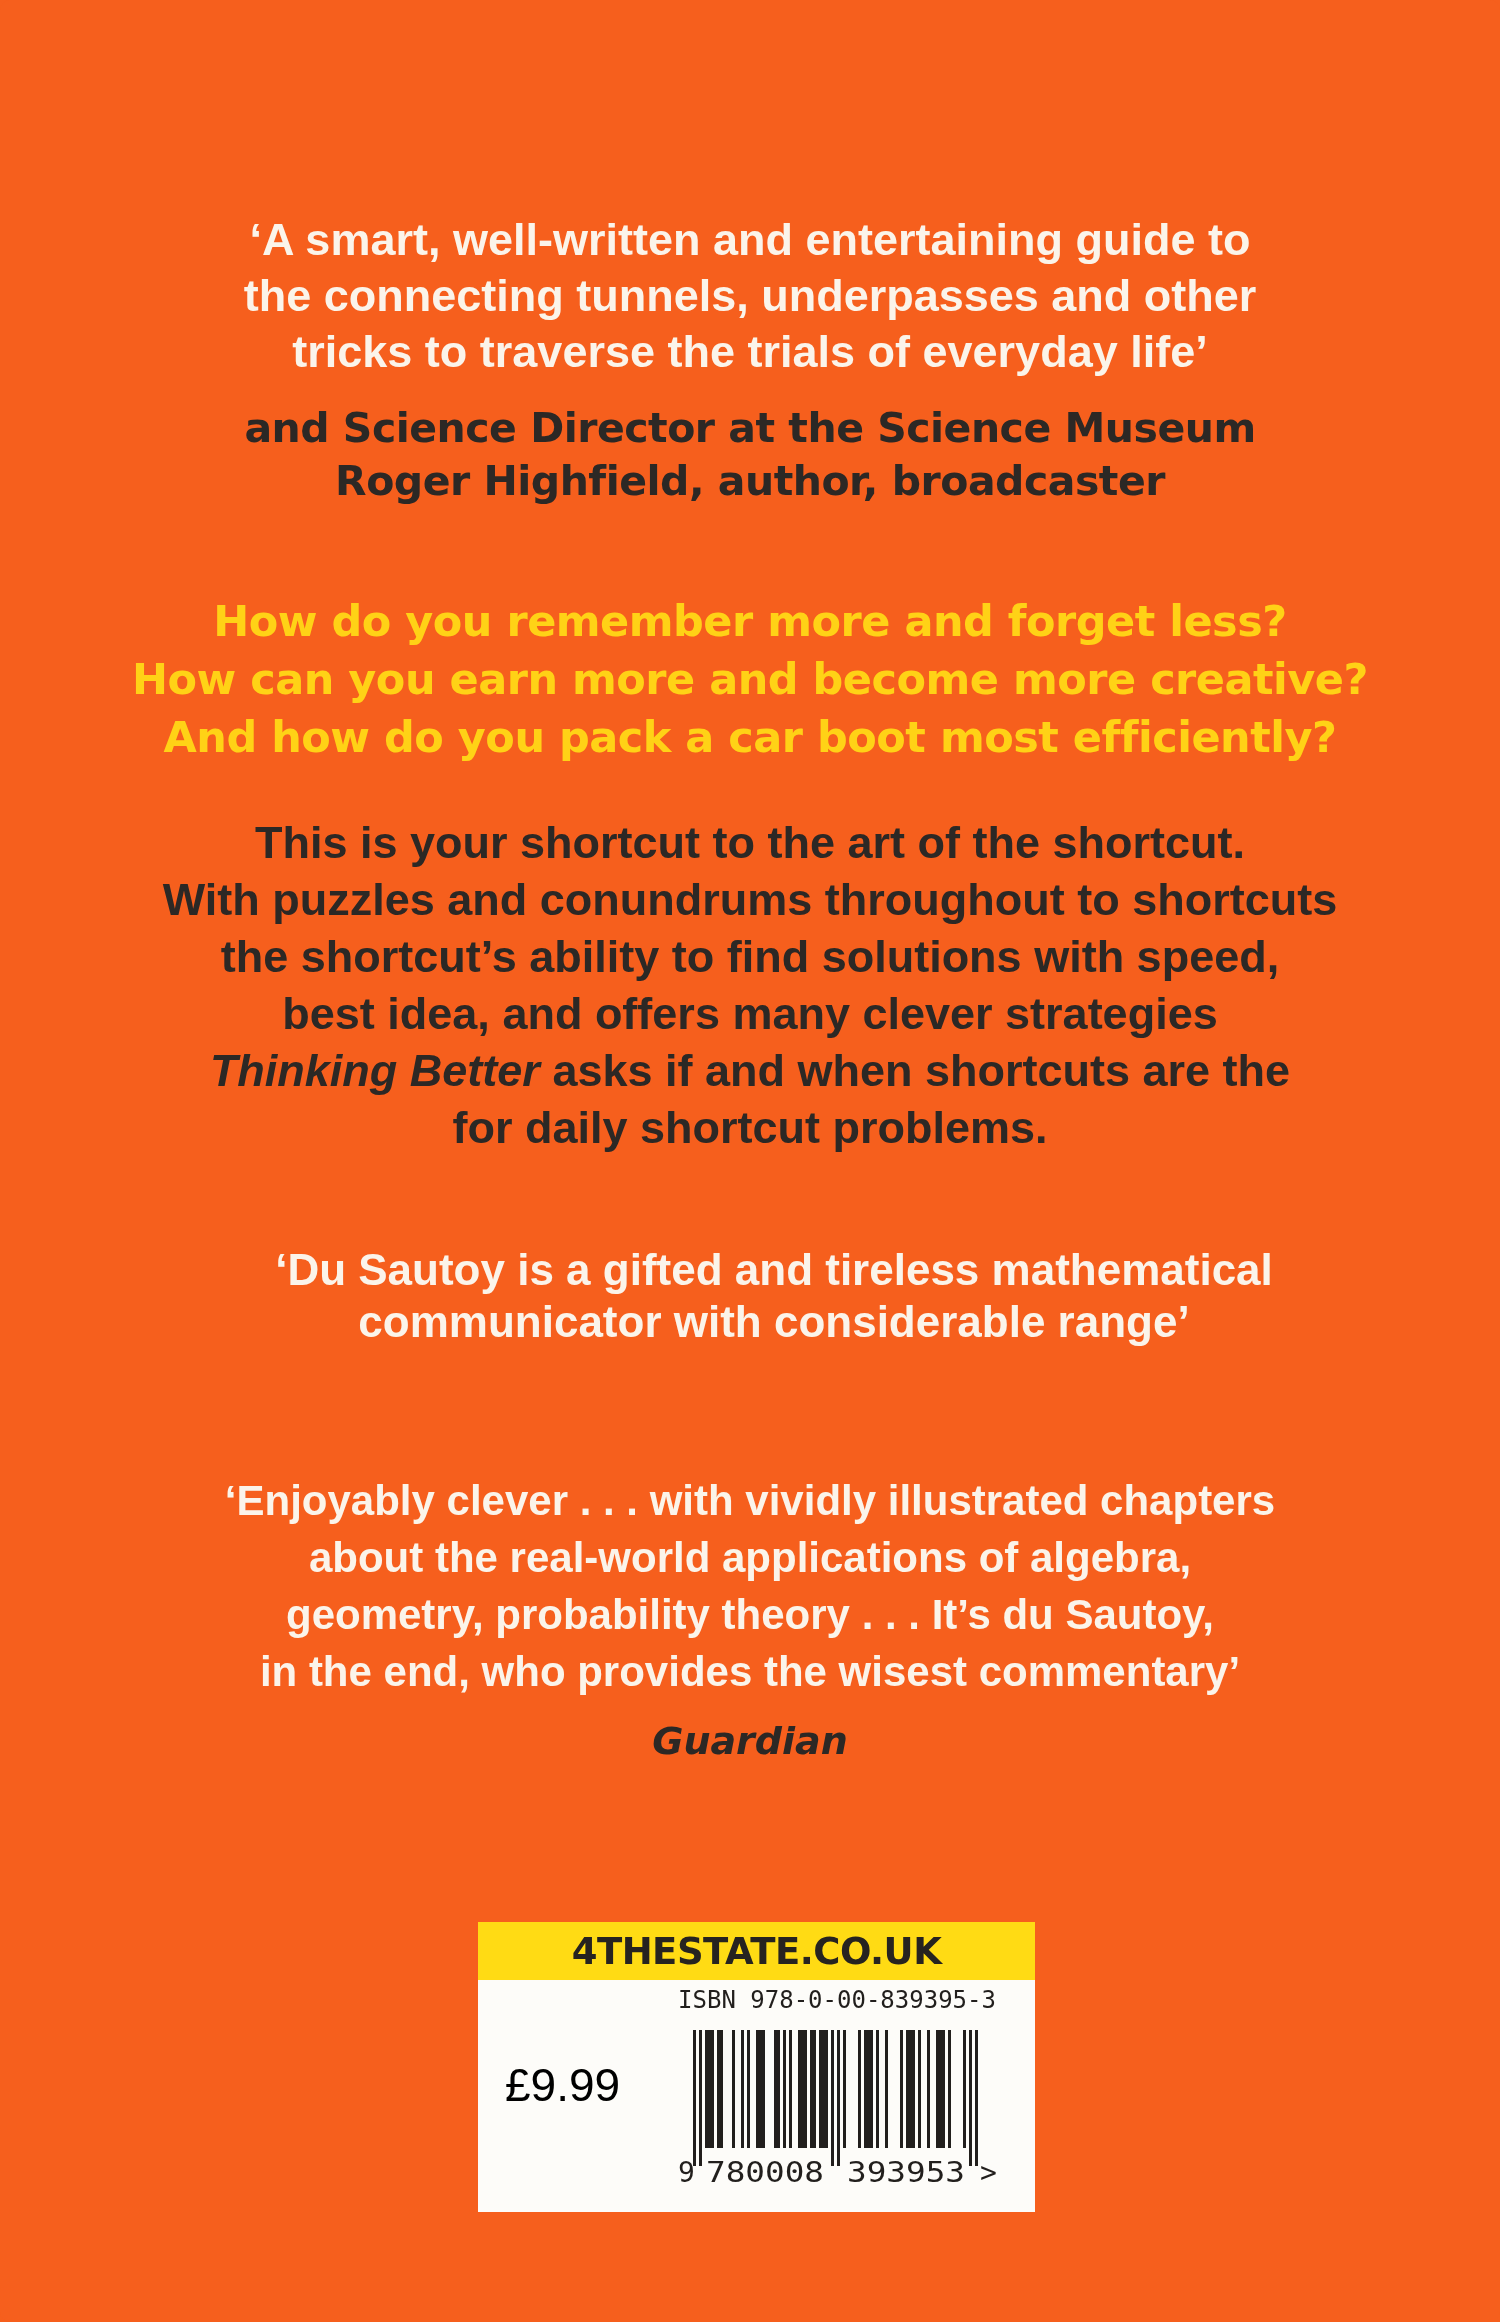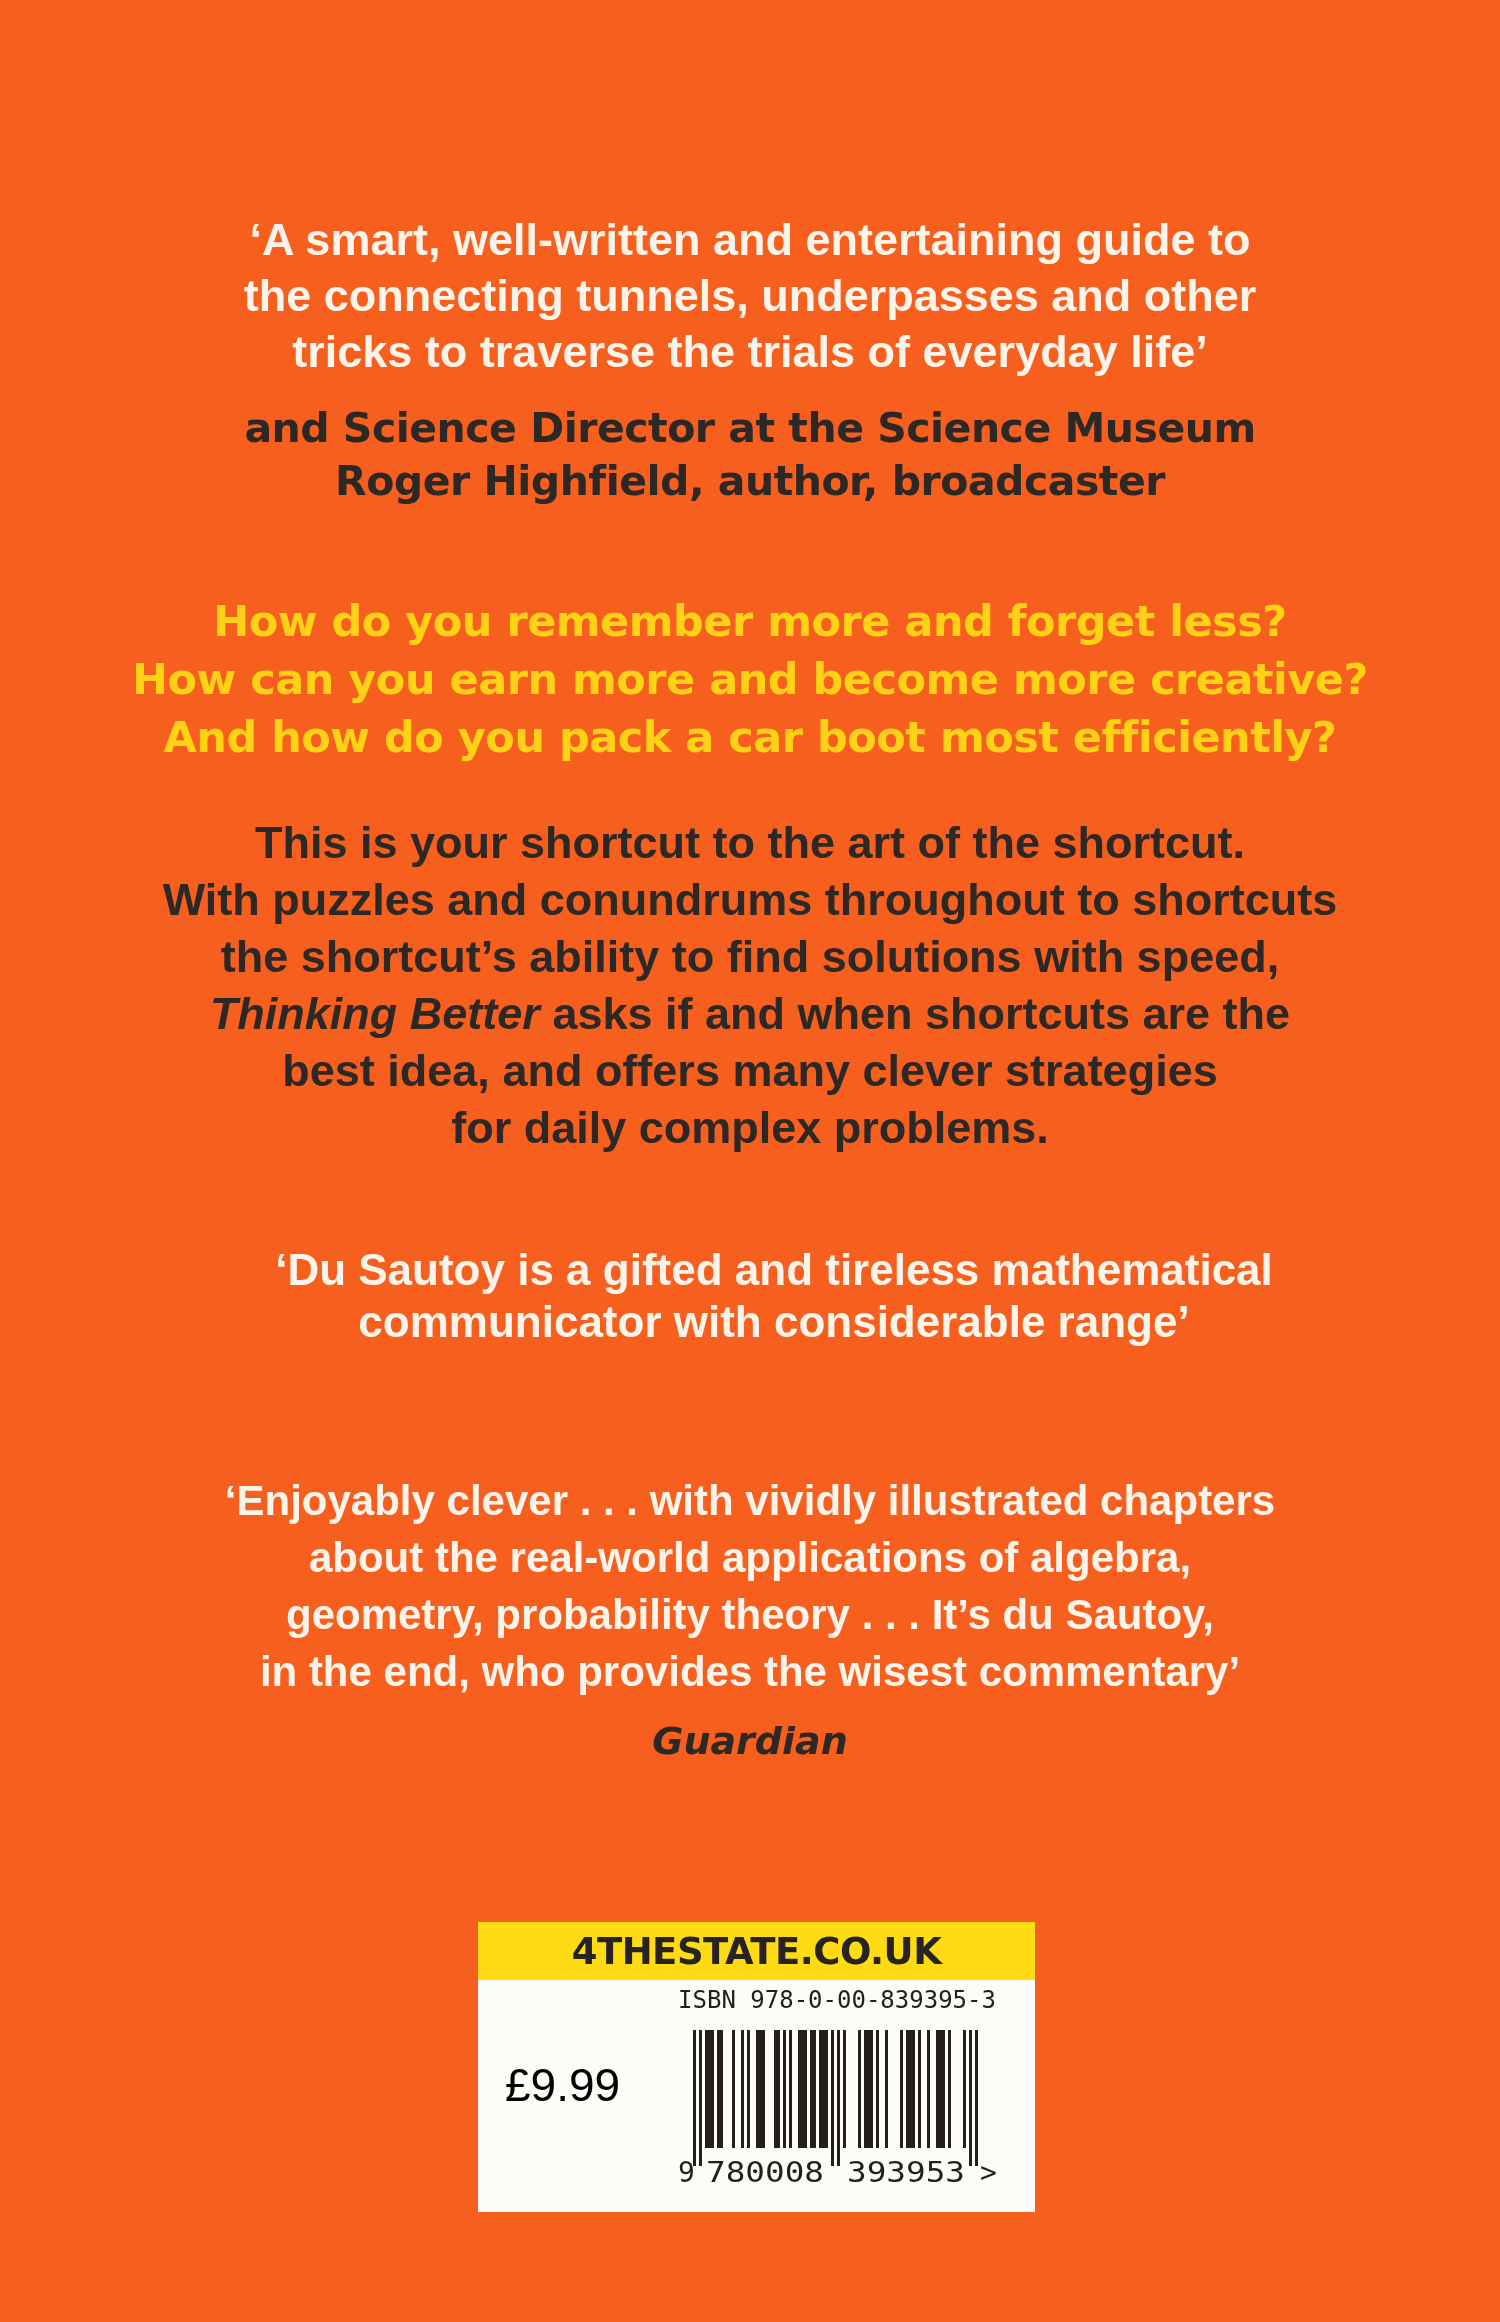--- a/index.html
+++ b/index.html
@@ -59,23 +59,23 @@
   <section class="block questions yellow">
     <p>How do you remember more and forget less?</p>
     <p>How can you earn more and become more creative?</p>
     <p>And how do you pack a car boot most efficiently?</p>
   </section>
 
   <section class="block blurb dark">
     <p>This is your shortcut to the art of the shortcut.</p>
     <p>With puzzles and conundrums throughout to shortcuts</p>
     <p>the shortcut’s ability to find solutions with speed,</p>
+    <p>best idea, and offers many clever strategies</p>
     <p><span class="it">Thinking Better</span><span> asks if and when shortcuts are the</span></p>
-    <p>best idea, and offers many clever strategies</p>
-    <p>for daily complex problems.</p>
+    <p>for daily shortcut problems.</p>
   </section>
 
   <section class="block q-ft white">
     <p>‘Du Sautoy is a gifted and tireless mathematical</p>
     <p>communicator with considerable range’</p>
   </section>
 
 
   <section class="block q-guardian white">
     <p>‘Enjoyably clever . . . with vividly illustrated chapters</p>

